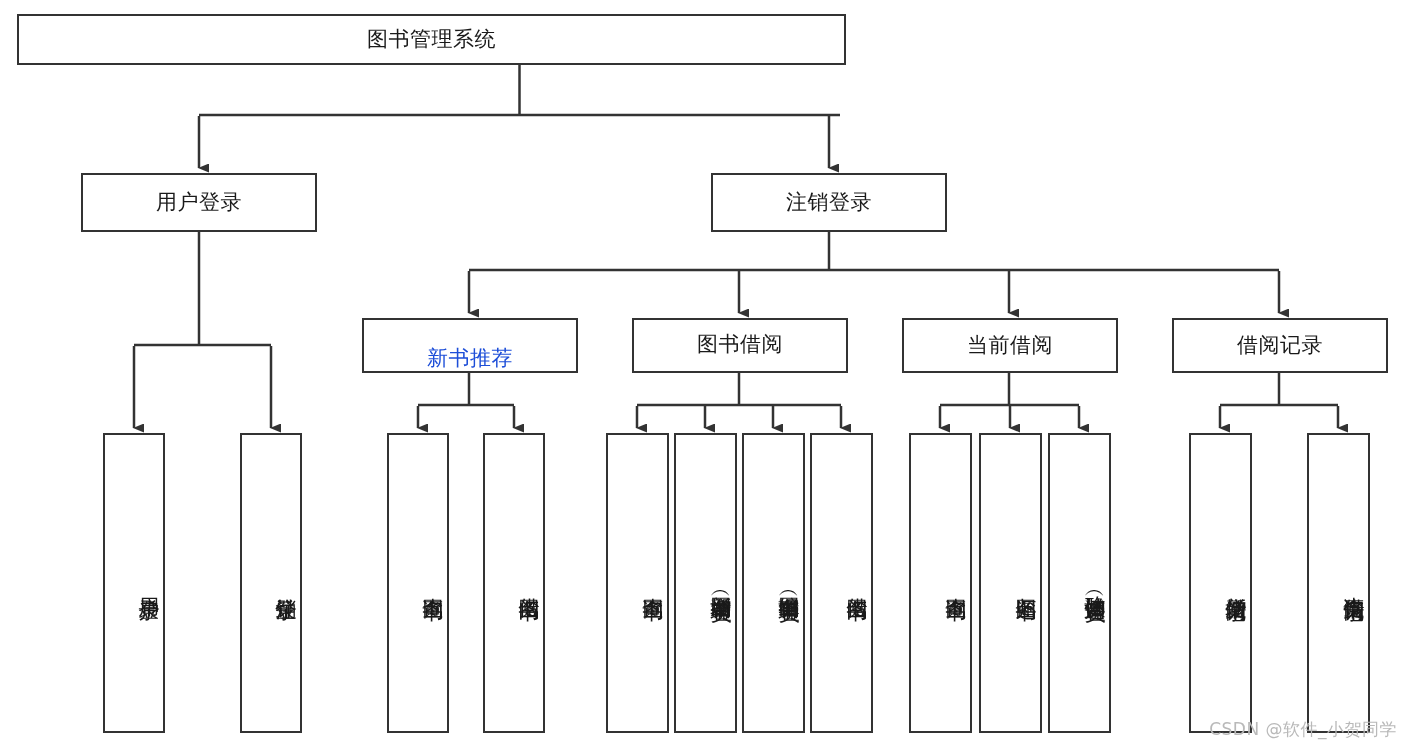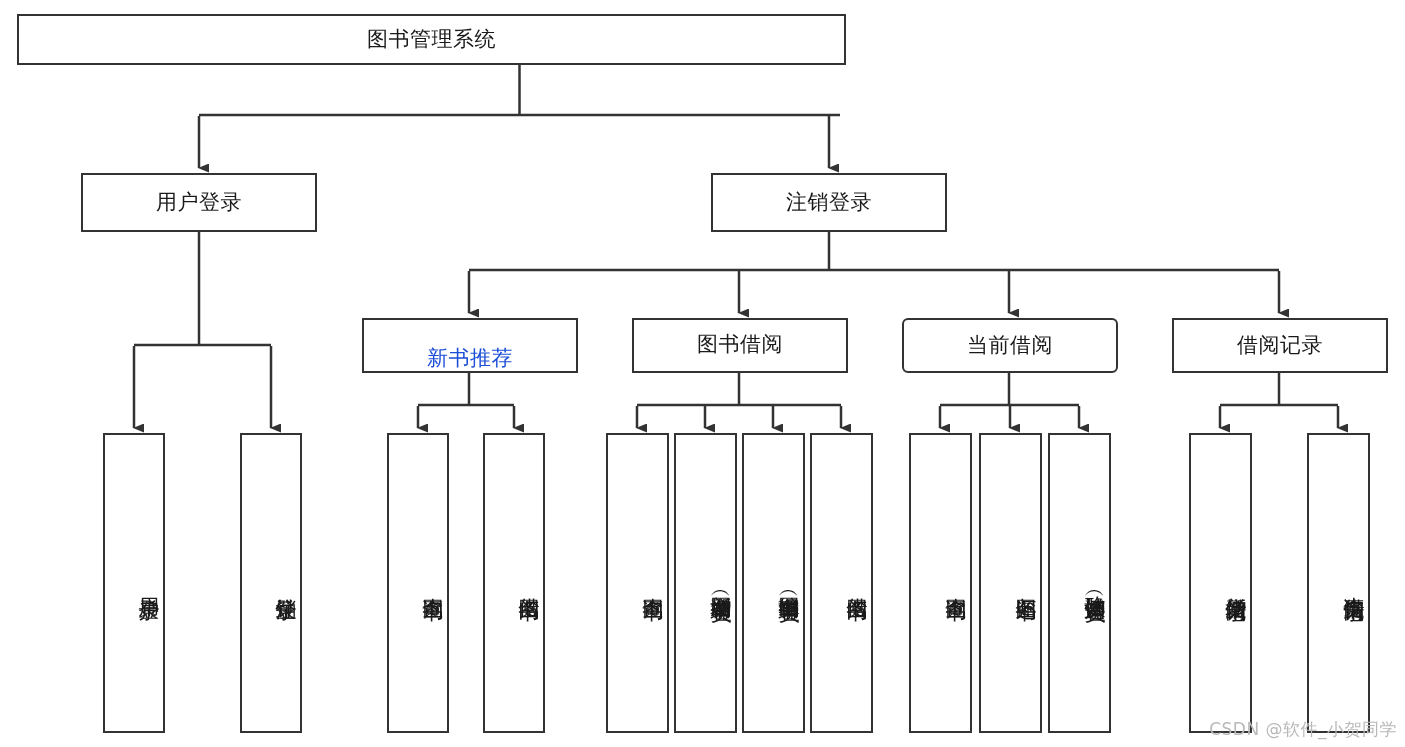--- a/index.html
+++ b/index.html
@@ -143,21 +143,21 @@
       </div>
       <div class="node node-h" style="left: 711px; top: 173px; width: 236px; height: 59px; border-color: rgb(51, 51, 51); color: rgb(26, 26, 26);">
         <span>注销登录</span>
       </div>
       <div class="node node-h" style="left: 362px; top: 318px; width: 216px; height: 55px; border-color: rgb(51, 51, 51); color: #1d4ed8; align-items: flex-end;">
         <span>新书推荐</span>
       </div>
       <div class="node node-h" style="left: 632px; top: 318px; width: 216px; height: 55px; border-color: rgb(51, 51, 51); color: rgb(26, 26, 26); font-family: Liberation Mono, monospace;">
         <span>图书借阅</span>
       </div>
-      <div class="node node-h" style="left: 902px; top: 318px; width: 216px; height: 55px; border-color: rgb(51, 51, 51); color: rgb(26, 26, 26); border-radius: 6px;">
+      <div class="node node-h" style="left: 902px; top: 318px; width: 216px; height: 55px; border-color: rgb(51, 51, 51); color: rgb(26, 26, 26);">
         <span>当前借阅</span>
       </div>
       <div class="node node-h" style="left: 1172px; top: 318px; width: 216px; height: 55px; border-color: rgb(51, 51, 51); color: rgb(26, 26, 26);">
         <span>借阅记录</span>
       </div>
       <div class="node node-v" style="left: 103px; top: 433px; width: 62px; height: 300px; border-color: rgb(51, 51, 51); color: rgb(26, 26, 26);">
         <span>用户登录</span>
       </div>
       <div class="node node-v" style="left: 240px; top: 433px; width: 62px; height: 300px; border-color: rgb(51, 51, 51); color: rgb(26, 26, 26);">
         <span>注销登录</span>

